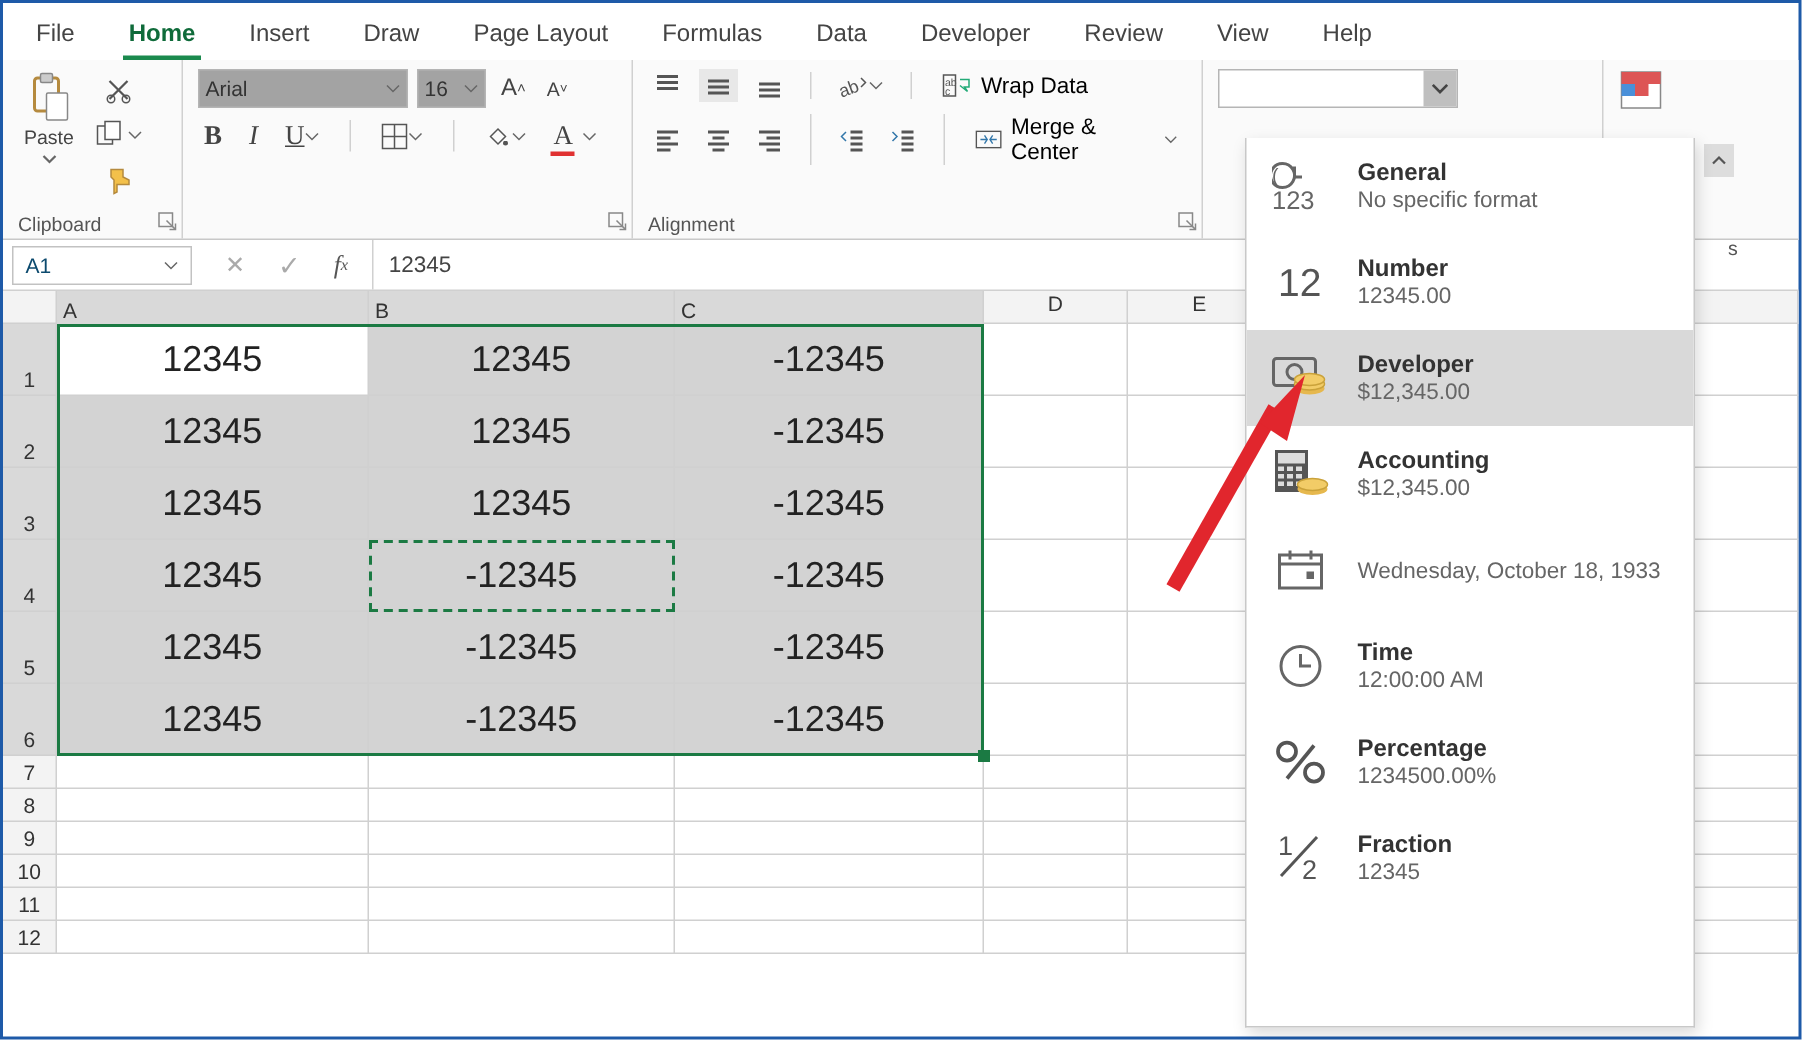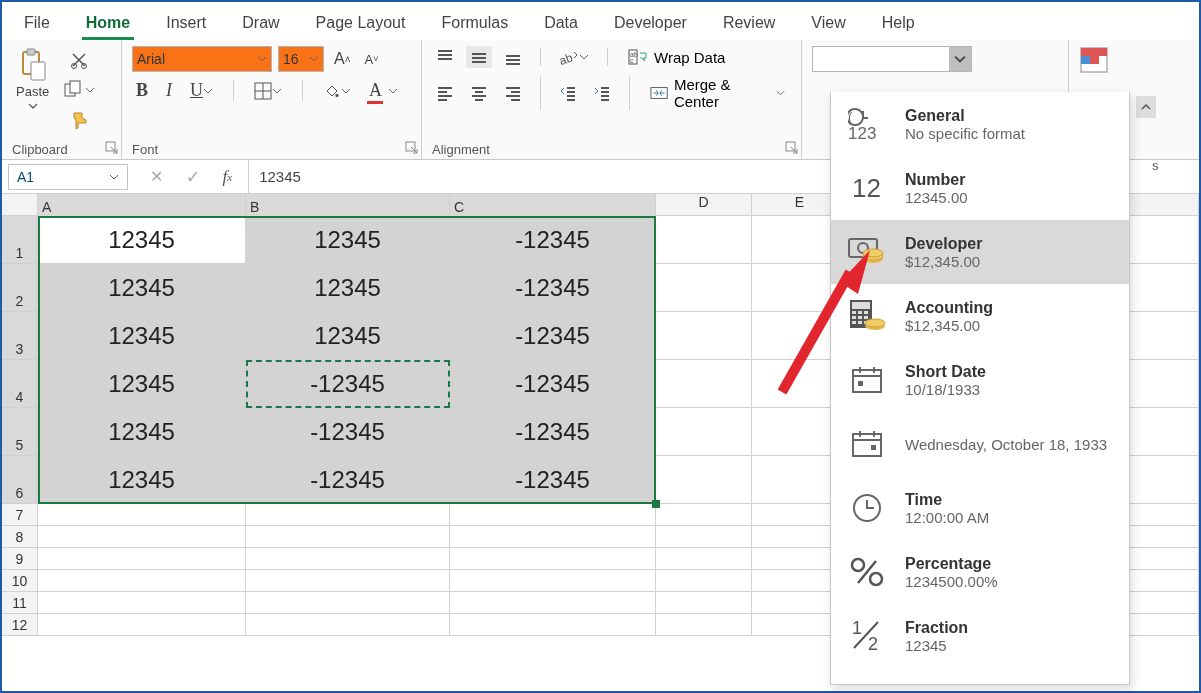--- a/index.html
+++ b/index.html
@@ -16,21 +16,21 @@
     content:""; position:absolute; left:14px; right:14px; bottom:0; height:3px; background:#1b8a4e;
   }
 
   
   .ribbon { display:flex; border-bottom:1px solid #c8c8c8; background:#fafafa; height:120px; }
   .group { border-right:1px solid #d0d0d0; padding:6px 10px 2px 10px; display:flex; flex-direction:column; justify-content:space-between; position:relative;}
   .group-label { text-align:left; font-size:13px; color:#555; padding-top:4px;}
   .dlaunch { position:absolute; right:2px; bottom:4px; width:14px; height:14px; }
   .dlaunch svg { width:14px; height:14px; }
   .btn { display:inline-flex; align-items:center; justify-content:center; padding:2px 4px; color:#444; }
-  .sel { border:1px solid #b5b5b5; background:#f97316; height:26px; display:inline-flex; align-items:center; padding:0 4px; font-size:14px; color:#333; }
+  .sel { border:1px solid #b5b5b5; background:#a3a3a3; height:26px; display:inline-flex; align-items:center; padding:0 4px; font-size:14px; color:#333; }
   .sel .caret { margin-left:auto; }
   .caret { width:10px; height:10px; }
   .vsep { width:1px; background:#d0d0d0; align-self:stretch; margin:2px 6px; }
 
   
   .clipgrp { width:120px; }
   .clipicons { display:flex; gap:6px; }
   .paste { display:flex; flex-direction:column; align-items:center; gap:2px; font-size:13px; color:#444; padding:2px 4px;}
   .smallcol { display:flex; flex-direction:column; gap:6px; padding-top:2px;}
 
@@ -221,21 +221,20 @@
             </span>
           <span class="btn" style="position:relative;">
               <span style="font-family:'Times New Roman';font-size:18px;">A</span>
               <span style="position:absolute;left:2px;bottom:-1px;width:16px;height:3px;background:#e03131;"></span>
               <svg class="caret" viewBox="0 0 10 10" style="display:inline;margin-left:6px;">
                 <path d="M1 3l4 4 4-4" fill="none" stroke="#666"></path>
               </svg>
             </span>
         </div>
       </div>
-      <div class="group-label">Font</div>
       <span class="dlaunch">
           <svg viewBox="0 0 14 14">
             <rect x="1" y="1" width="9" height="9" fill="none" stroke="#888"></rect>
             <path d="M6 6l6 6M12 8v4H8" fill="none" stroke="#888"></path>
           </svg>
         </span>
     </div>
 
     <div class="group aligngrp">
       <div>
@@ -579,34 +578,20 @@
           <div class="t">Accounting</div>
           <div class="s"> $12,345.00</div>
         </div>
       </div>
       <div class="nfi">
         <div class="ic">
           <svg width="34" height="32" viewBox="0 0 34 32">
             <rect x="3" y="6" width="28" height="22" fill="none" stroke="#666" stroke-width="2"></rect>
             <path d="M3 12h28" stroke="#666" stroke-width="2"></path>
             <path d="M10 3v6M24 3v6" stroke="#666" stroke-width="2"></path>
-            <rect x="8" y="17" width="5" height="5" fill="#666"></rect>
-          </svg>
-        </div>
-        <div class="txt">
-          <div class="t">Short Date</div>
-          <div class="s">10/18/1933</div>
-        </div>
-      </div>
-      <div class="nfi">
-        <div class="ic">
-          <svg width="34" height="32" viewBox="0 0 34 32">
-            <rect x="3" y="6" width="28" height="22" fill="none" stroke="#666" stroke-width="2"></rect>
-            <path d="M3 12h28" stroke="#666" stroke-width="2"></path>
-            <path d="M10 3v6M24 3v6" stroke="#666" stroke-width="2"></path>
             <rect x="21" y="17" width="5" height="5" fill="#666"></rect>
           </svg>
         </div>
         <div class="txt">
           <div class="s">Wednesday, October 18, 1933</div>
         </div>
       </div>
       <div class="nfi">
         <div class="ic">
           <svg width="34" height="34" viewBox="0 0 34 34">

